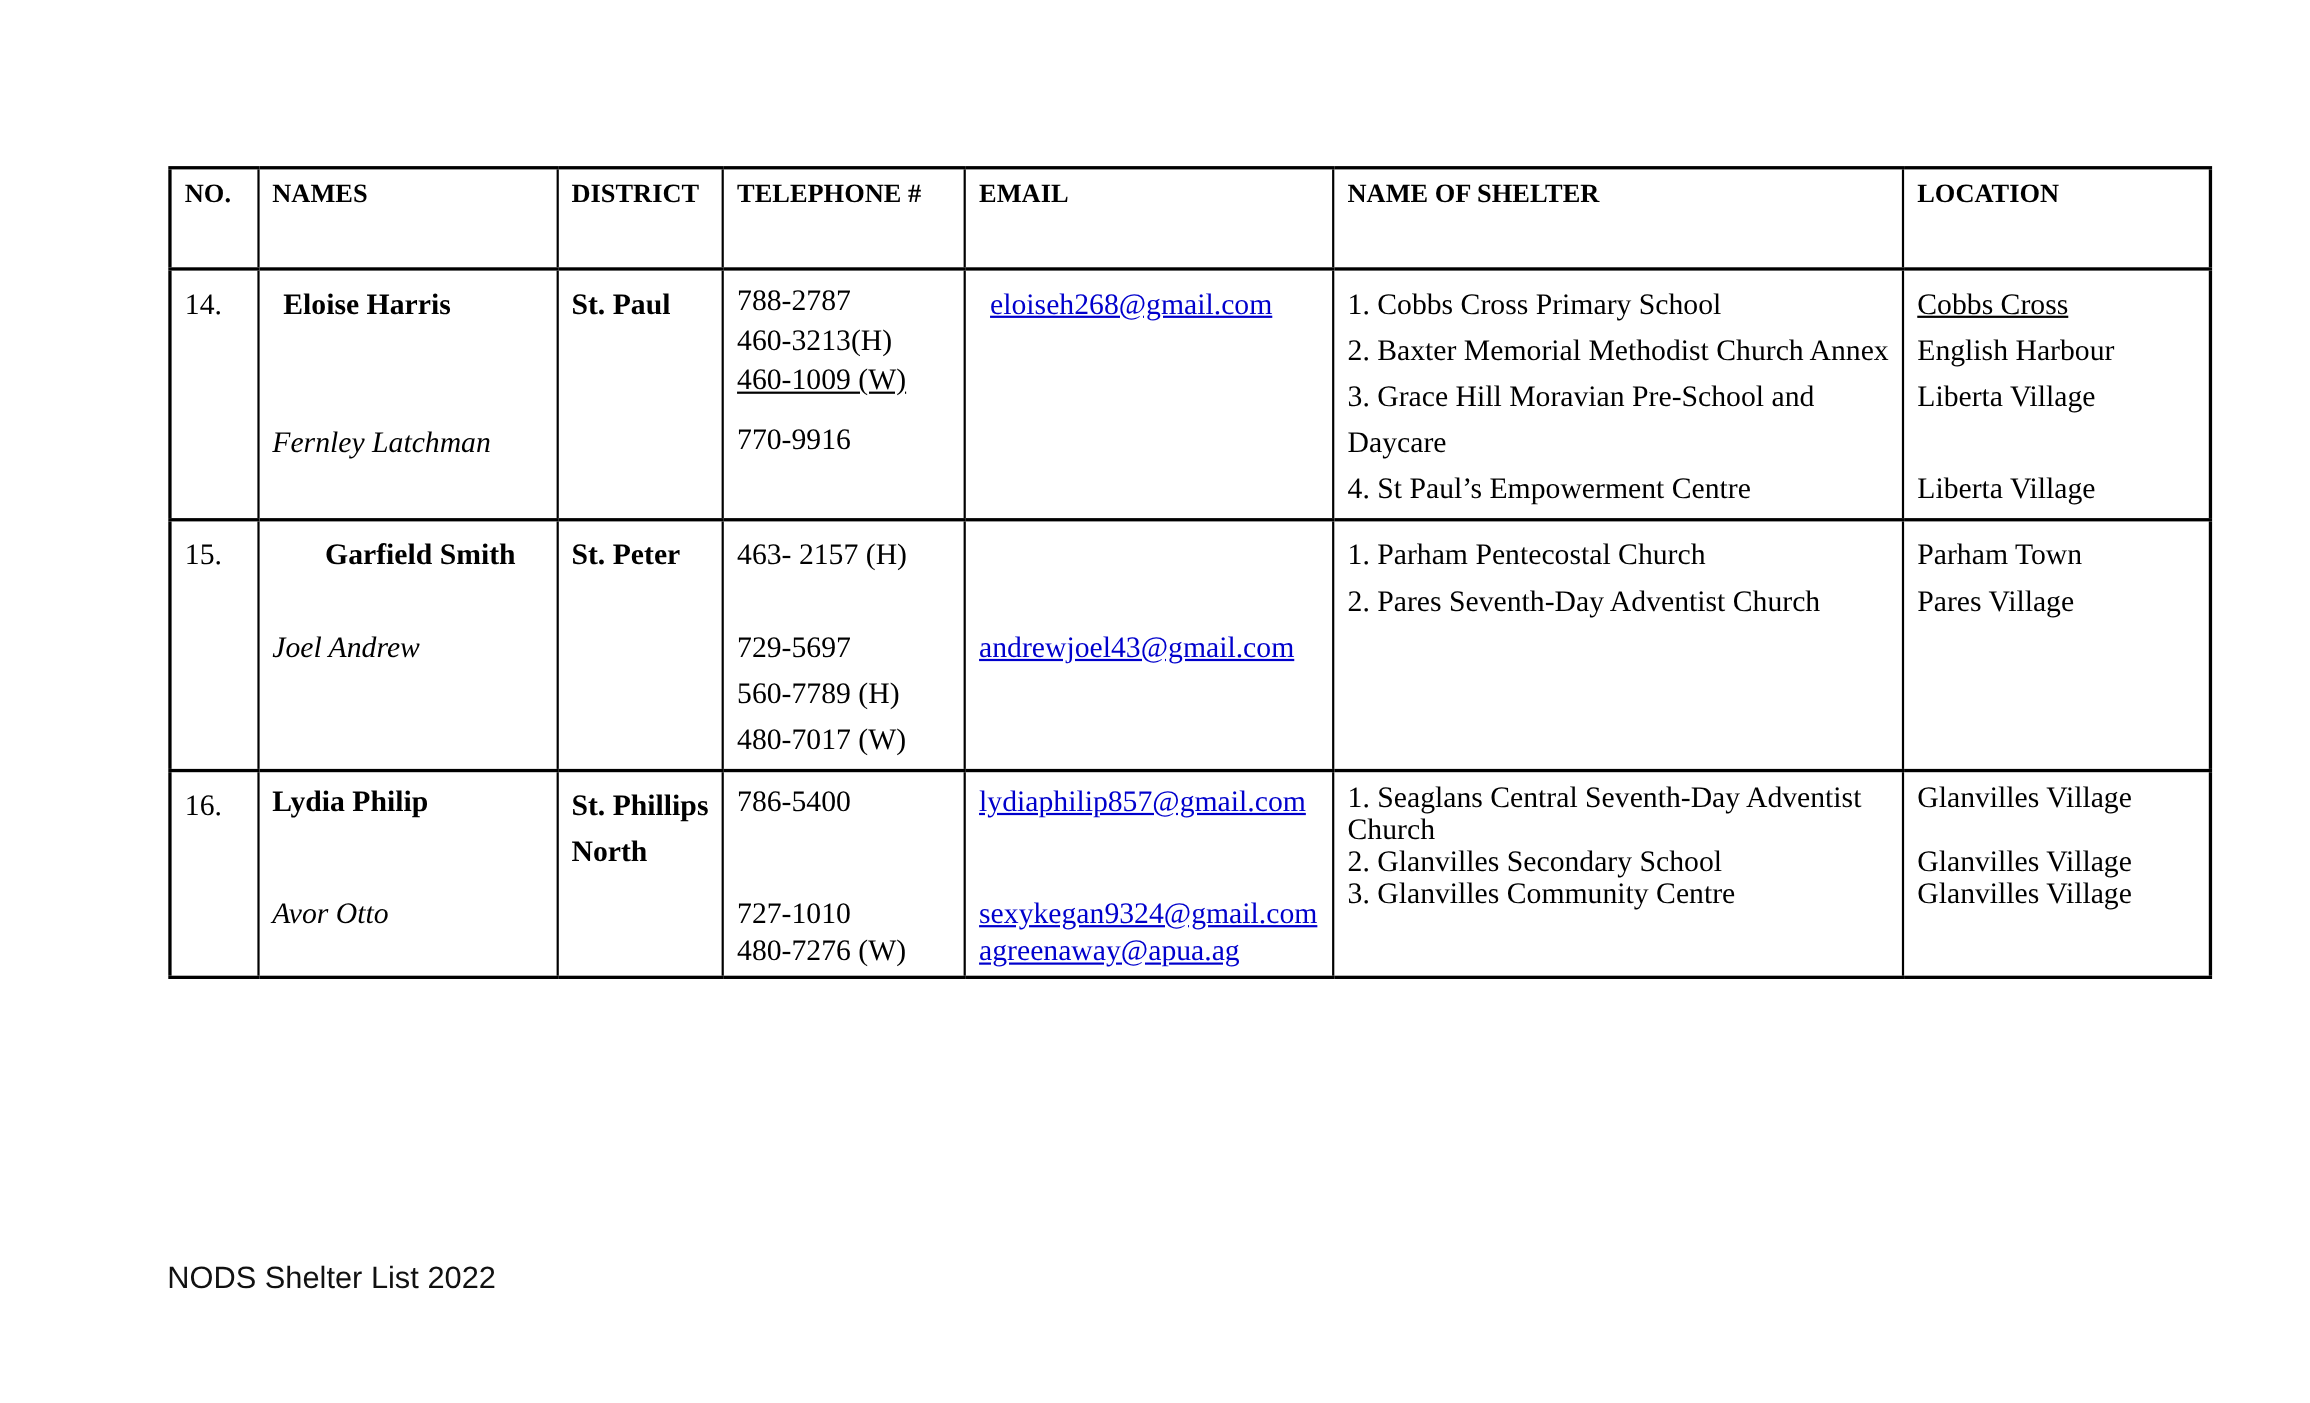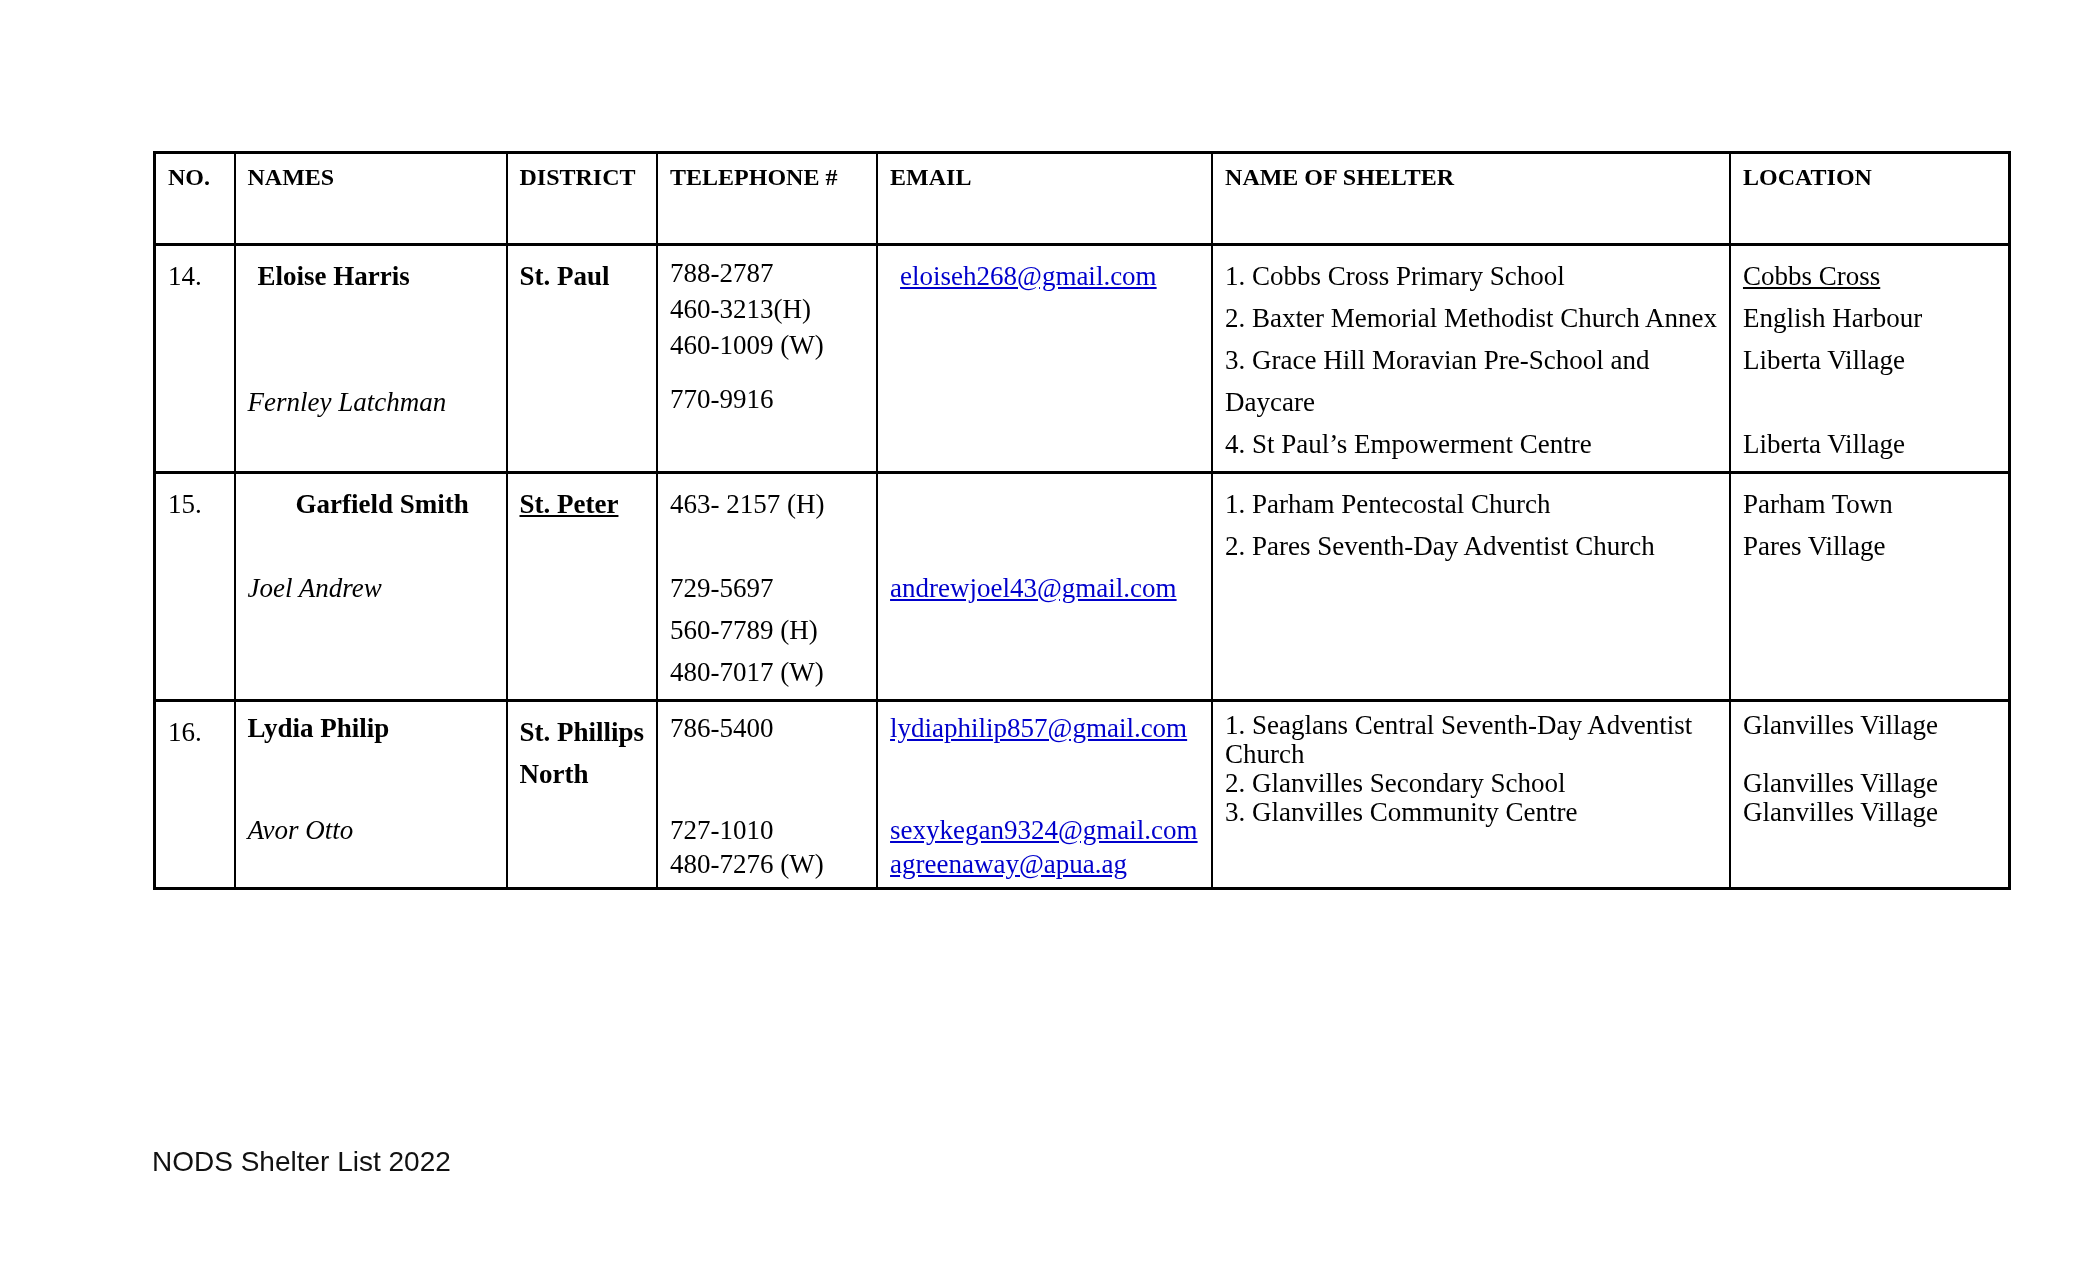--- a/index.html
+++ b/index.html
@@ -102,21 +102,21 @@
             <div class="ln" style="line-height: 42px;"><span>&nbsp;</span></div>
             <div class="ln" style="line-height: 42px;"><span>&nbsp;</span></div>
             <div class="ln" style="line-height: 42px;"><span class="i">Fernley Latchman</span></div>
           </td>
           <td>
             <div class="ln" style="line-height: 42px;"><span class="b">St. Paul</span></div>
           </td>
           <td>
             <div class="ln" style="line-height: 36px;"><span>788-2787</span></div>
             <div class="ln" style="line-height: 36px;"><span>460-3213(H)</span></div>
-            <div class="ln" style="line-height: 36px;"><span>460-1009 (W)</span></div>
+            <div class="ln" style="line-height: 36px; text-decoration: underline;"><span>460-1009 (W)</span></div>
             <div class="ln" style="line-height: 36px; margin-top: 18px;"><span>770-9916</span></div>
           </td>
           <td>
             <div class="ln ind" style="line-height: 42px;"><a class="link">eloiseh268@gmail.com</a></div>
           </td>
           <td>
             <div class="ln" style="line-height: 42px;"><span>1. Cobbs Cross Primary School</span></div>
             <div class="ln" style="line-height: 42px;"><span>2. Baxter Memorial Methodist Church Annex</span></div>
             <div class="ln" style="line-height: 42px;"><span>3. Grace Hill Moravian Pre-School and</span></div>
             <div class="ln" style="line-height: 42px;"><span>Daycare</span></div>
@@ -133,21 +133,21 @@
         <tr>
           <td>
             <div class="ln" style="line-height: 42px;"><span>15.</span></div>
           </td>
           <td>
             <div class="ln" style="line-height: 42px; margin-left: 48px;"><span class="b">Garfield Smith</span></div>
             <div class="ln" style="line-height: 42px;"><span>&nbsp;</span></div>
             <div class="ln" style="line-height: 42px;"><span class="i">Joel Andrew</span></div>
           </td>
           <td>
-            <div class="ln" style="line-height: 42px; text-decoration: underline;"><span class="b">St. Peter</span></div>
+            <div class="ln" style="line-height: 42px;"><span class="b">St. Peter</span></div>
           </td>
           <td>
             <div class="ln" style="line-height: 42px;"><span>463- 2157 (H)</span></div>
             <div class="ln" style="line-height: 42px;"><span>&nbsp;</span></div>
             <div class="ln" style="line-height: 42px;"><span>729-5697</span></div>
             <div class="ln" style="line-height: 42px;"><span>560-7789 (H)</span></div>
             <div class="ln" style="line-height: 42px;"><span>480-7017 (W)</span></div>
           </td>
           <td>
             <div class="ln" style="line-height: 42px;"><span>&nbsp;</span></div>

